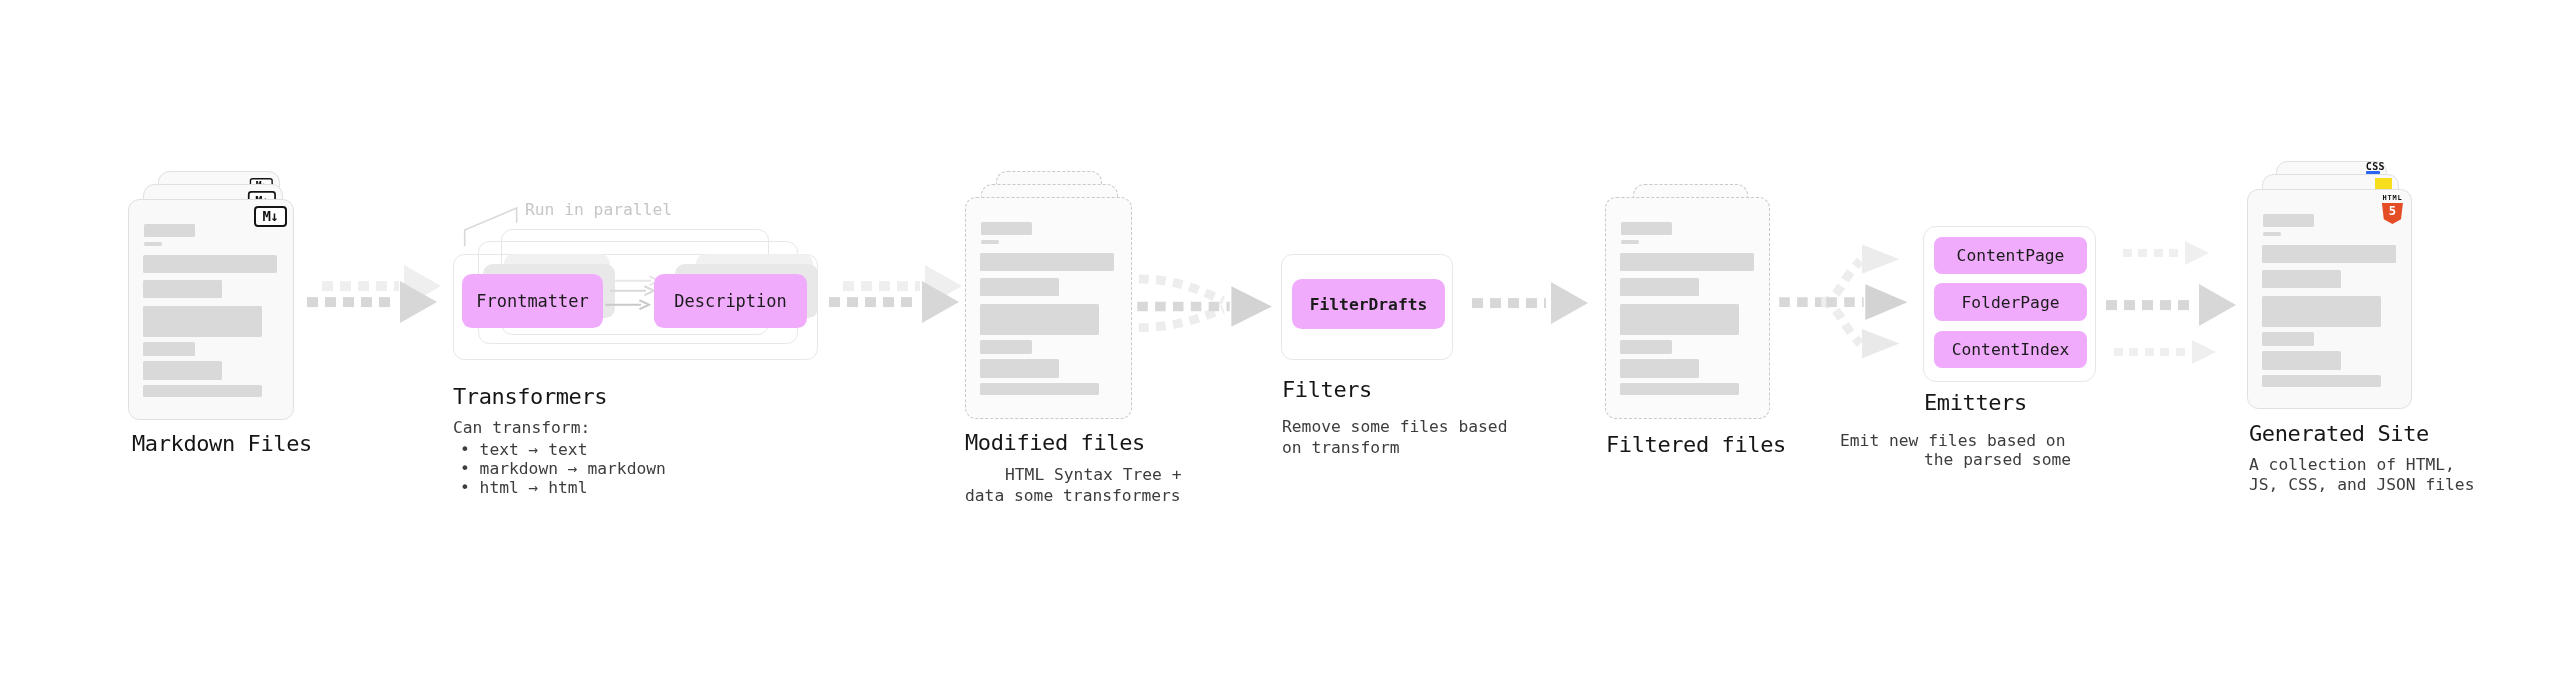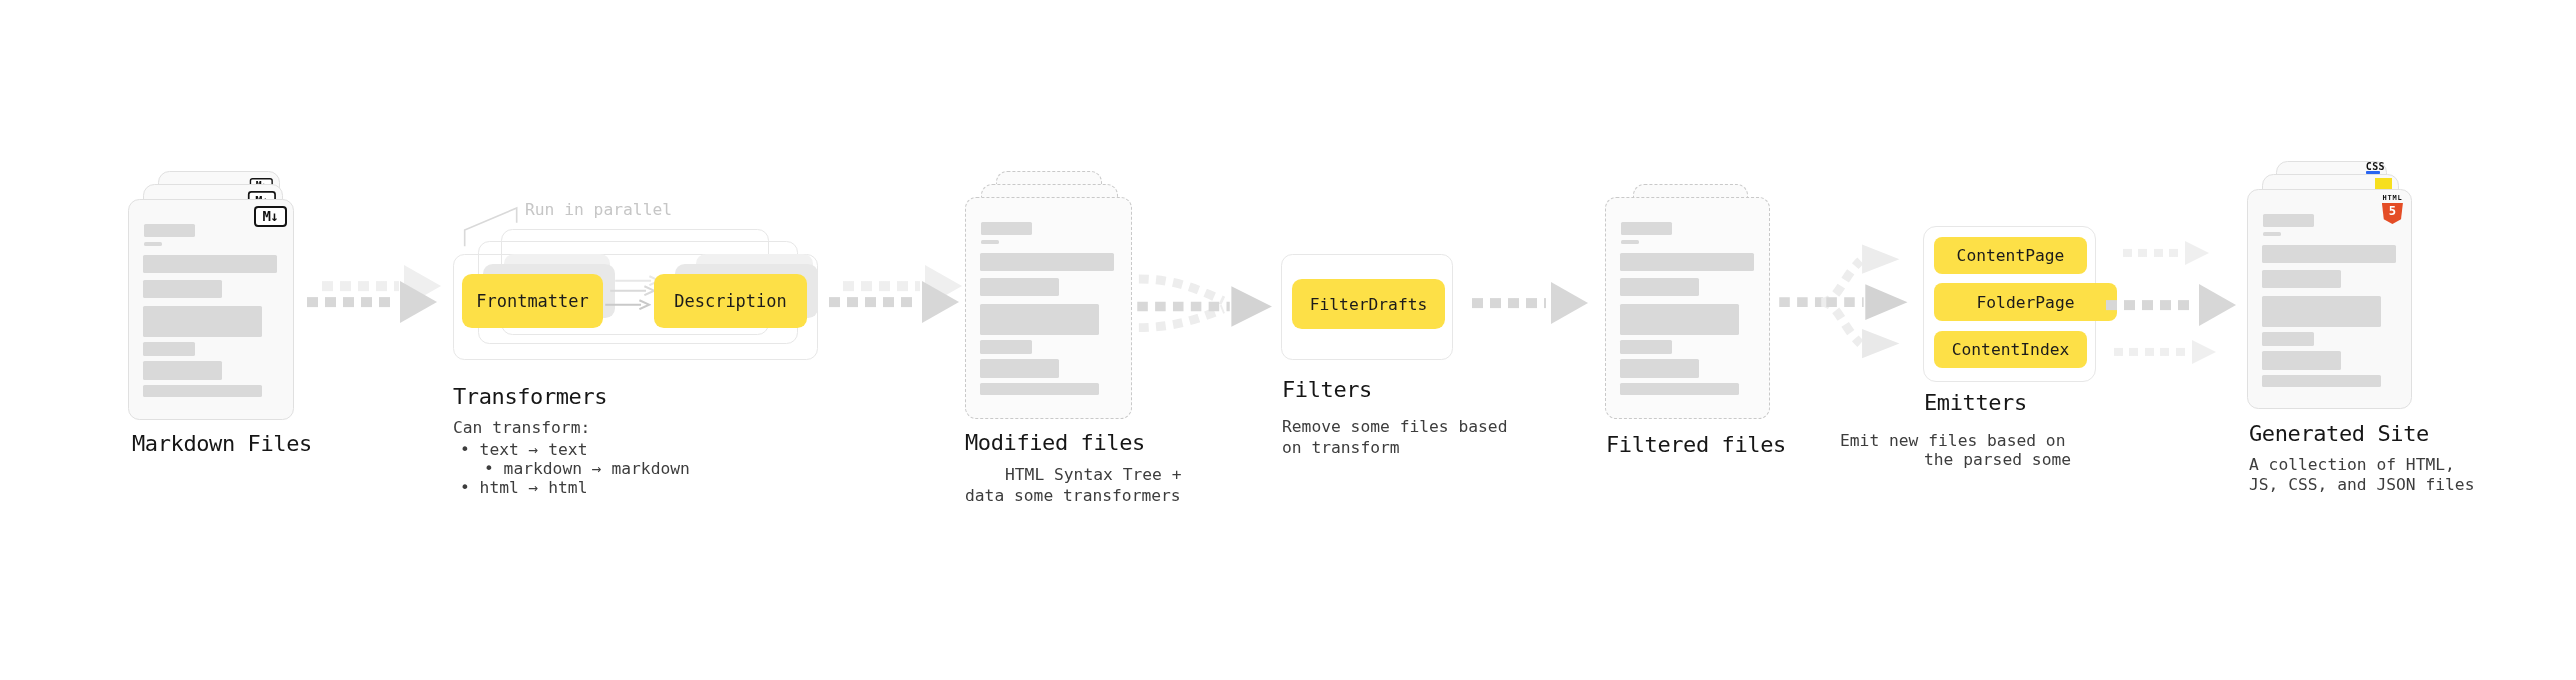--- a/index.html
+++ b/index.html
@@ -25,21 +25,21 @@
   .js-badge{position:absolute;top:3.3px;right:6.5px;width:17px;height:11.4px;background:var(--js-yellow,#f7df1e);}
   .html5-logo{position:absolute;top:4.9px;right:8.1px;width:21px;text-align:center;}
   .html5-logo .t{display:block;font-size:7px;line-height:7.3px;font-weight:700;color:#111;letter-spacing:0.8px;}
   .html5-logo .shield{width:21px;height:21px;margin-top:0.8px;background:var(--html5-orange,#e44d26);
             clip-path:polygon(0 0,100% 0,91% 77%,50% 100%,9% 77%);
             color:#fff;font-size:12.2px;font-weight:700;display:flex;align-items:center;justify-content:center;
             padding-bottom:4.1px;box-sizing:border-box;}
 
   
   .frame{position:absolute;border:1.6px solid #e7e7e7;border-radius:11.4px;box-sizing:border-box;background:transparent;}
-  .gbox{position:absolute;background:#fde047;border-radius:9.8px;display:flex;align-items:center;justify-content:center;
+  .gbox{position:absolute;background:#f0abfc;border-radius:9.8px;display:flex;align-items:center;justify-content:center;
         font-size:17px;color:#1b1b1b;white-space:nowrap;box-sizing:border-box;}
   .gbox.sm{font-size:16.3px;border-radius:8.1px;}
   .gbox.ghost1{background:#e8e8e8;}
   .gbox.ghost2{background:#f1f1f1;}
 
   
   .stage-title{position:absolute;font-size:22px;font-weight:500;color:#161616;letter-spacing:-0.4px;white-space:nowrap;}
   .stage-note{position:absolute;font-size:16.3px;line-height:18.7px;color:#3d3d3d;white-space:nowrap;}
   .callout{position:absolute;font-size:16.3px;color:#c6c6c6;white-space:nowrap;}
 
@@ -119,21 +119,21 @@
       <line x1="0" y1="7" x2="44" y2="7" stroke="#c9c9c9" stroke-width="2.5"></line>
       <polyline points="42,1.5 54,7 42,12.5" fill="none" stroke="#c9c9c9" stroke-width="2.5"></polyline>
     </svg>
 
     <div class="gbox" style="left:462px;top:274px;width:141px;height:54px;">Frontmatter</div>
     <div class="gbox" style="left:654px;top:274px;width:153px;height:54px;">Description</div>
 
     <div class="stage-title" style="left:453px;top:375px;margin-top:9px;">Transformers</div>
     <div class="stage-note" style="left:453px;top:419px;">Can transform:</div>
     <div class="stage-note" style="left:460px;top:441px;">• text → text</div>
-    <div class="stage-note" style="left:484px;top:460px;">• markdown → markdown</div>
+    <div class="stage-note" style="left:460px;top:460px;">• markdown → markdown</div>
     <div class="stage-note" style="left:460px;top:479px;">• html → html</div>
   </div>
 
   <div class="arrow big light" style="left:843px;top:265px;width:119px;">
     <div class="shaft"></div>
       <div class="head"></div>
   </div>
   <div class="arrow big dark" style="left:829px;top:281px;width:130px;">
     <div class="shaft"></div>
       <div class="head"></div>
@@ -159,21 +159,21 @@
 
   <svg class="abs" style="left:1134px;top:270px;" width="142" height="73" viewBox="0 0 175 90">
     <path d="M 6 11 C 50 11, 80 24, 110 38" fill="none" stroke="#ededed" stroke-width="11" stroke-dasharray="12 9"></path>
     <path d="M 6 71 C 50 71, 80 60, 110 48" fill="none" stroke="#ededed" stroke-width="11" stroke-dasharray="12 9"></path>
     <line x1="4" y1="45" x2="118" y2="45" stroke="#d8d8d8" stroke-width="12" stroke-dasharray="13 9"></line>
     <polygon points="120,20 170,45 120,70" fill="#d3d3d3"></polygon>
   </svg>
 
   <div>
     <div class="frame" style="left:1281px;top:254px;width:172px;height:106px;"></div>
-    <div class="gbox" style="left:1292px;top:279px;width:153px;height:50px;font-size:16.3px;">FilterDrafts</div>
+    <div class="gbox" style="left:1292px;top:279px;width:153px;height:50px;font-size:16.3px;font-weight:bold;">FilterDrafts</div>
     <div class="stage-title" style="left:1282px;top:377px;">Filters</div>
     <div class="stage-note" style="left:1282px;top:418px;">Remove some files based</div>
     <div class="stage-note" style="left:1282px;top:439px;">on transform</div>
   </div>
 
   <div class="arrow big dark" style="left:1472px;top:282px;width:116px;">
     <div class="shaft"></div>
       <div class="head"></div>
   </div>
 
@@ -198,21 +198,21 @@
     <path d="M 56 79 C 76 79, 82 110, 104 130" fill="none" stroke="#ededed" stroke-width="11" stroke-dasharray="12 9"></path>
     <line x1="62" y1="79" x2="108" y2="79" stroke="#d8d8d8" stroke-width="12" stroke-dasharray="13 9"></line>
     <polygon points="106,8 152,26 106,44" fill="#ececec"></polygon>
     <polygon points="110,57 162,79 110,101" fill="#d3d3d3"></polygon>
     <polygon points="106,112 152,130 106,148" fill="#e9e9e9"></polygon>
   </svg>
 
   <div>
     <div class="frame" style="left:1923px;top:226px;width:173px;height:156px;border-radius:13px;"></div>
     <div class="gbox sm" style="left:1934px;top:237px;width:153px;height:37px;">ContentPage</div>
-    <div class="gbox sm" style="left:1934px;top:283px;width:183px;height:38px;">FolderPage</div>
+    <div class="gbox sm" style="left:1934px;top:283px;width:153px;height:38px;">FolderPage</div>
     <div class="gbox sm" style="left:1934px;top:331px;width:153px;height:37px;">ContentIndex</div>
     <div class="stage-title" style="left:1924px;top:390px;">Emitters</div>
     <div class="stage-note" style="left:1840px;top:432px;">Emit new files based on</div>
     <div class="stage-note" style="left:1924px;top:451px;">the parsed some</div>
   </div>
 
   <div class="arrow small light" style="left:2123px;top:241px;width:86px;">
     <div class="shaft"></div>
       <div class="head"></div>
   </div>

